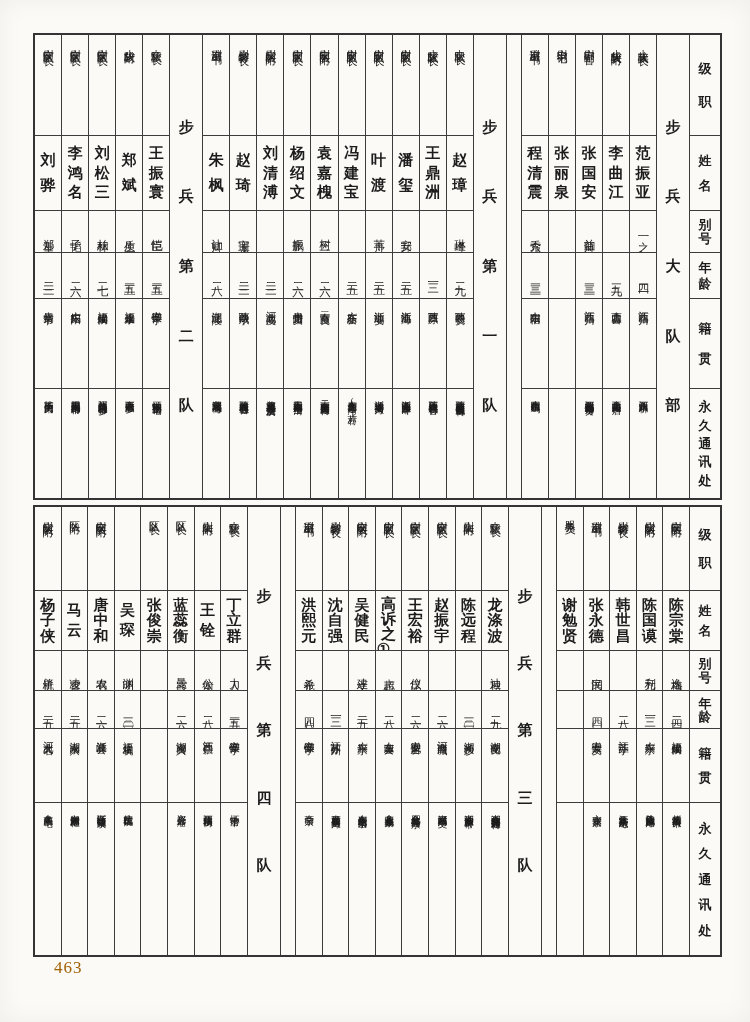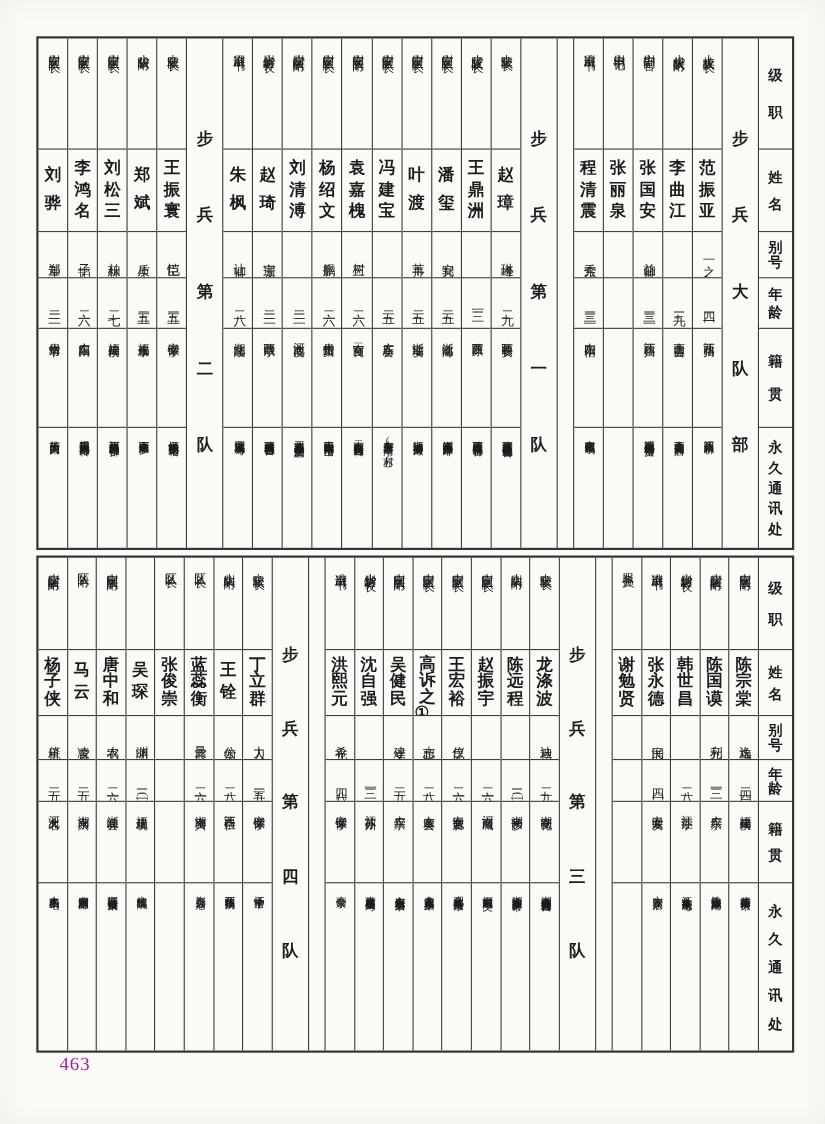--- a/index.html
+++ b/index.html
@@ -49,21 +49,21 @@
   .h-alias .v,.h-age .v{font-size:11.5px;letter-spacing:2px;}
   .h-native .v{font-size:10.5px;letter-spacing:1px;}
   .h-address .v{font-size:9.5px;letter-spacing:0.5px;line-height:1.18;}
   .spread{flex-direction:column;justify-content:space-evenly;align-items:center;padding:6px 0;}
   .h-name.spread span{font-size:15px;font-weight:700;line-height:1;}
   .headercol .cell span{font-size:13px;font-weight:600;line-height:1;}
   .gwrap{display:flex;flex-direction:column;justify-content:space-evenly;align-items:center;
     height:100%;width:100%;padding:30px 0;box-sizing:border-box;}
   .gwrap span{font-size:15px;line-height:1;font-weight:600;}
   .note{font-size:8px;font-weight:400;align-self:flex-start;margin-left:1px;}
-  .pageno{position:absolute;left:54px;top:958px;font-size:17px;letter-spacing:1px;color:#a21caf;}
+  .pageno{position:absolute;left:54px;top:958px;font-size:17px;letter-spacing:1px;color:#a16207;}
 </style>
 </head>
 <body>
 
 <div class="page">
   <div class="tables">
     <div class="rtable t-upper">
         <div class="col headercol">
           <div class="cell spread h-rank">
             <span>级</span>

